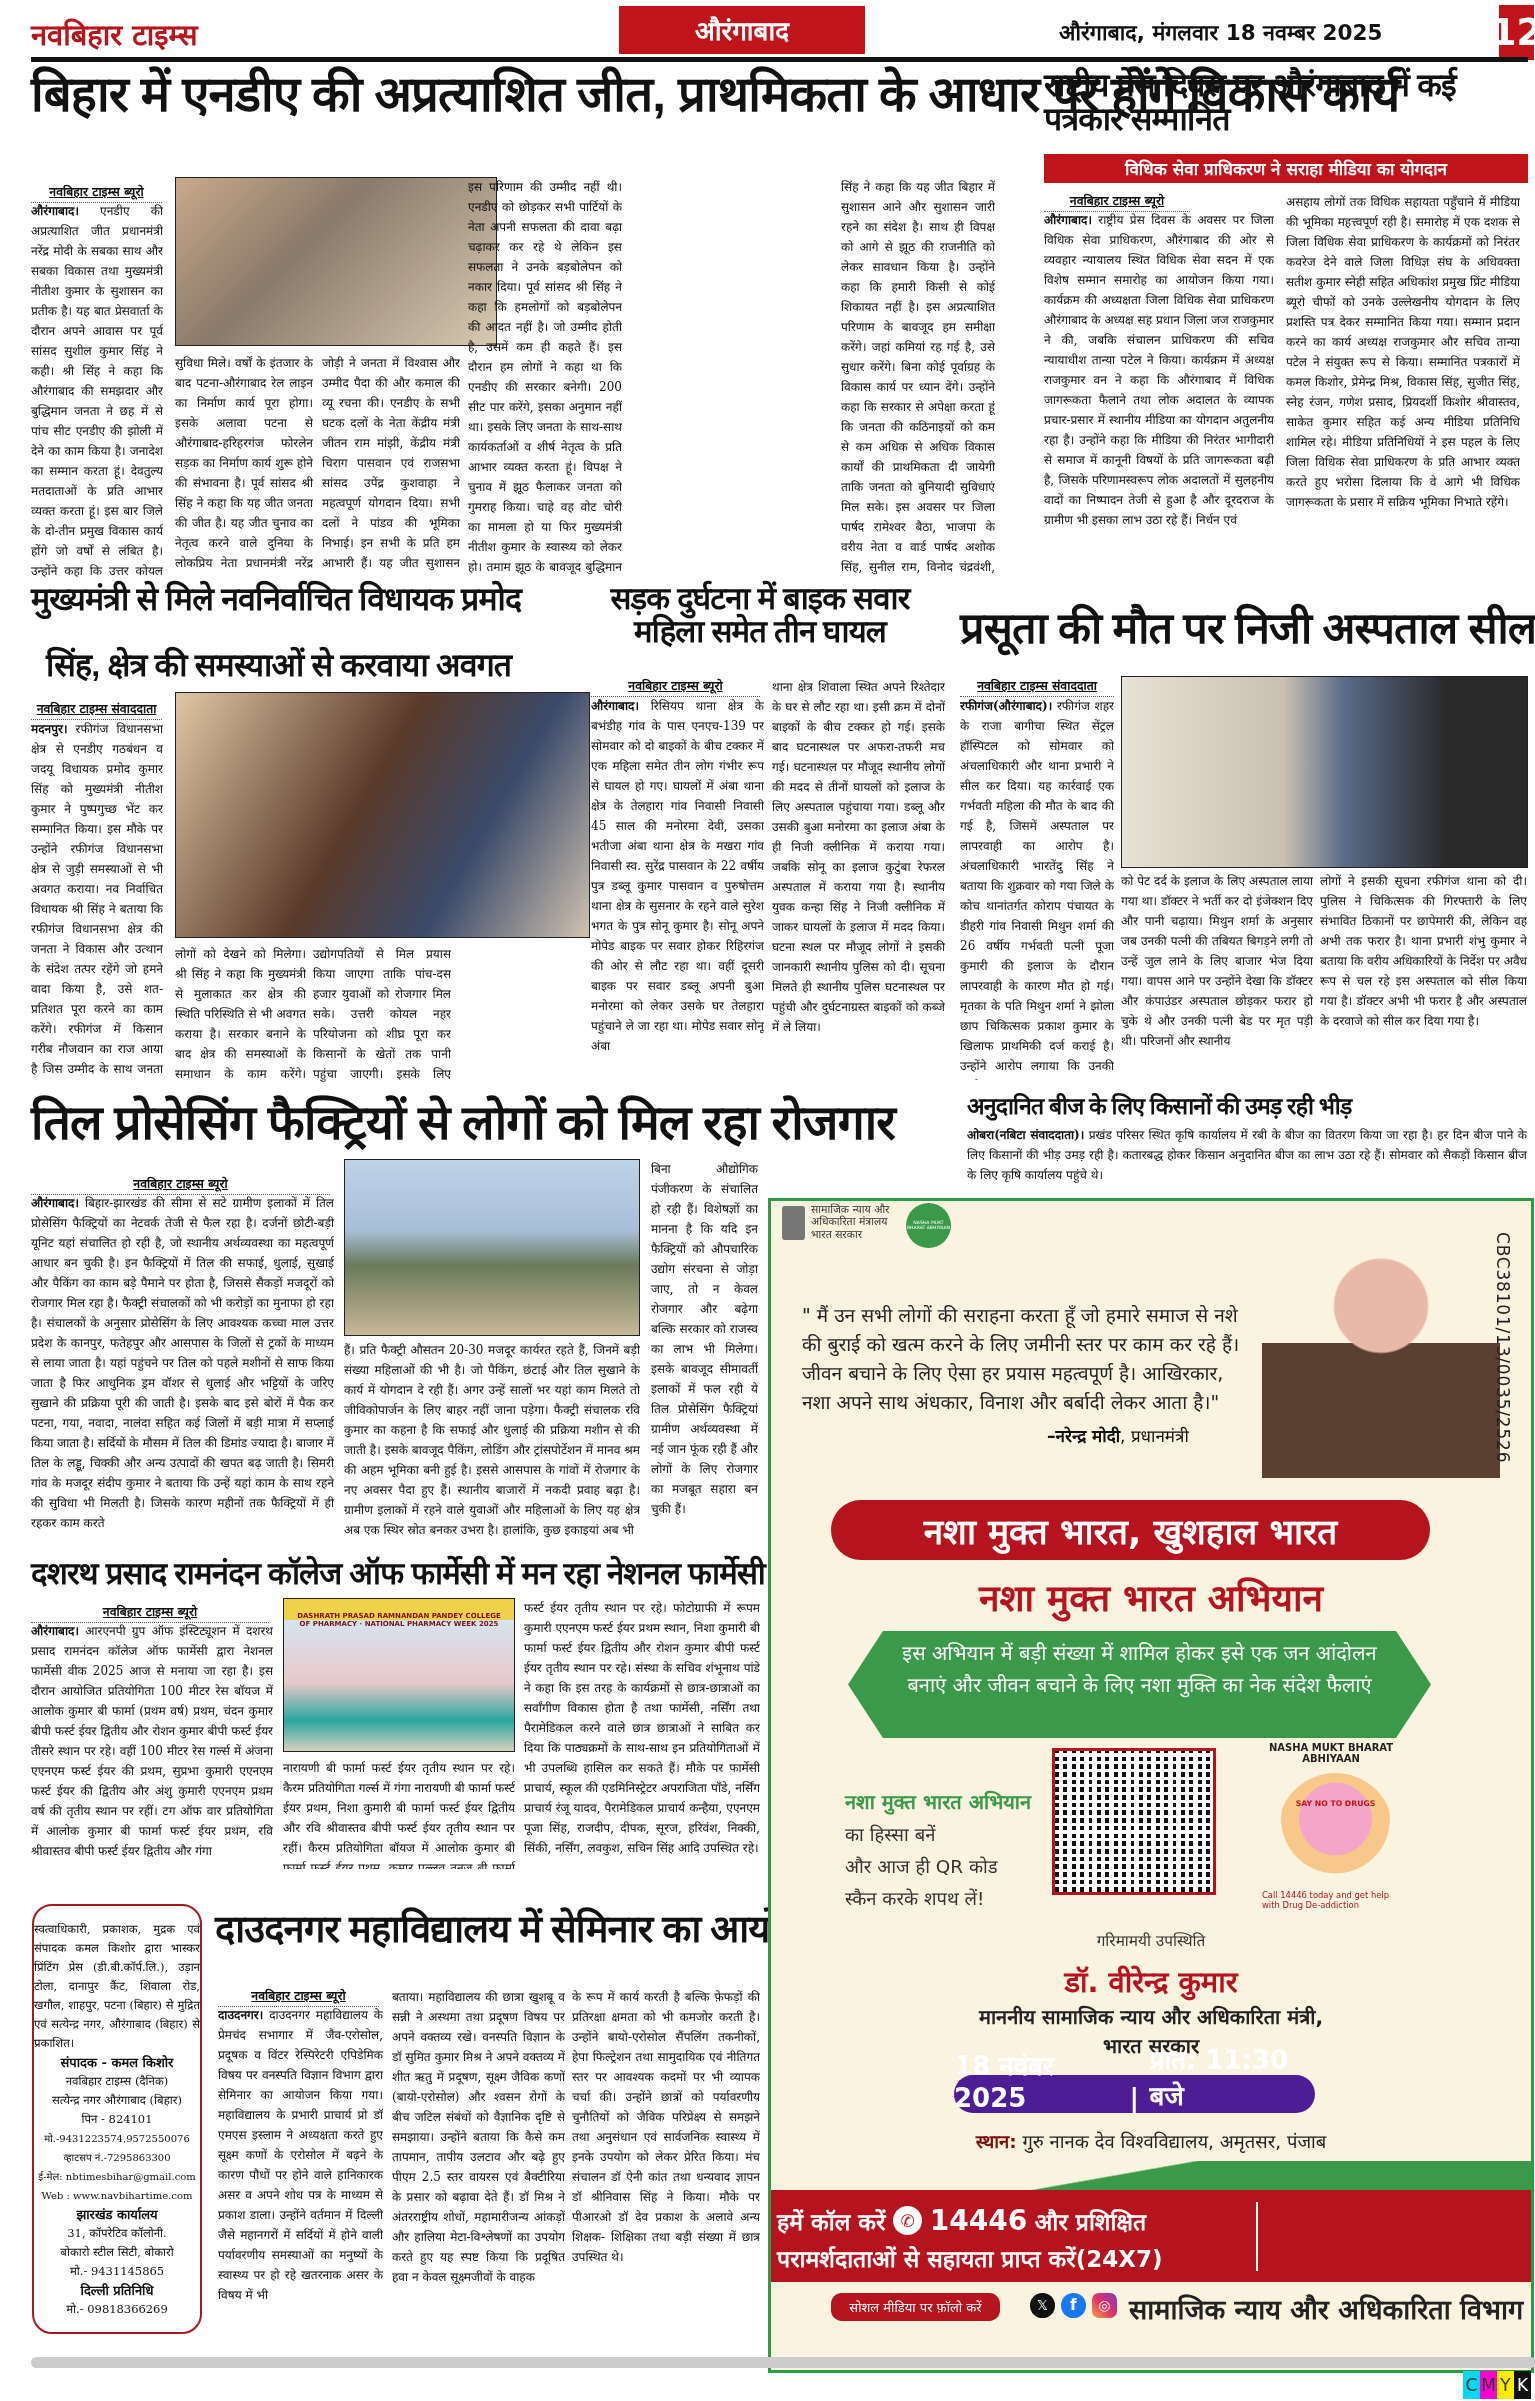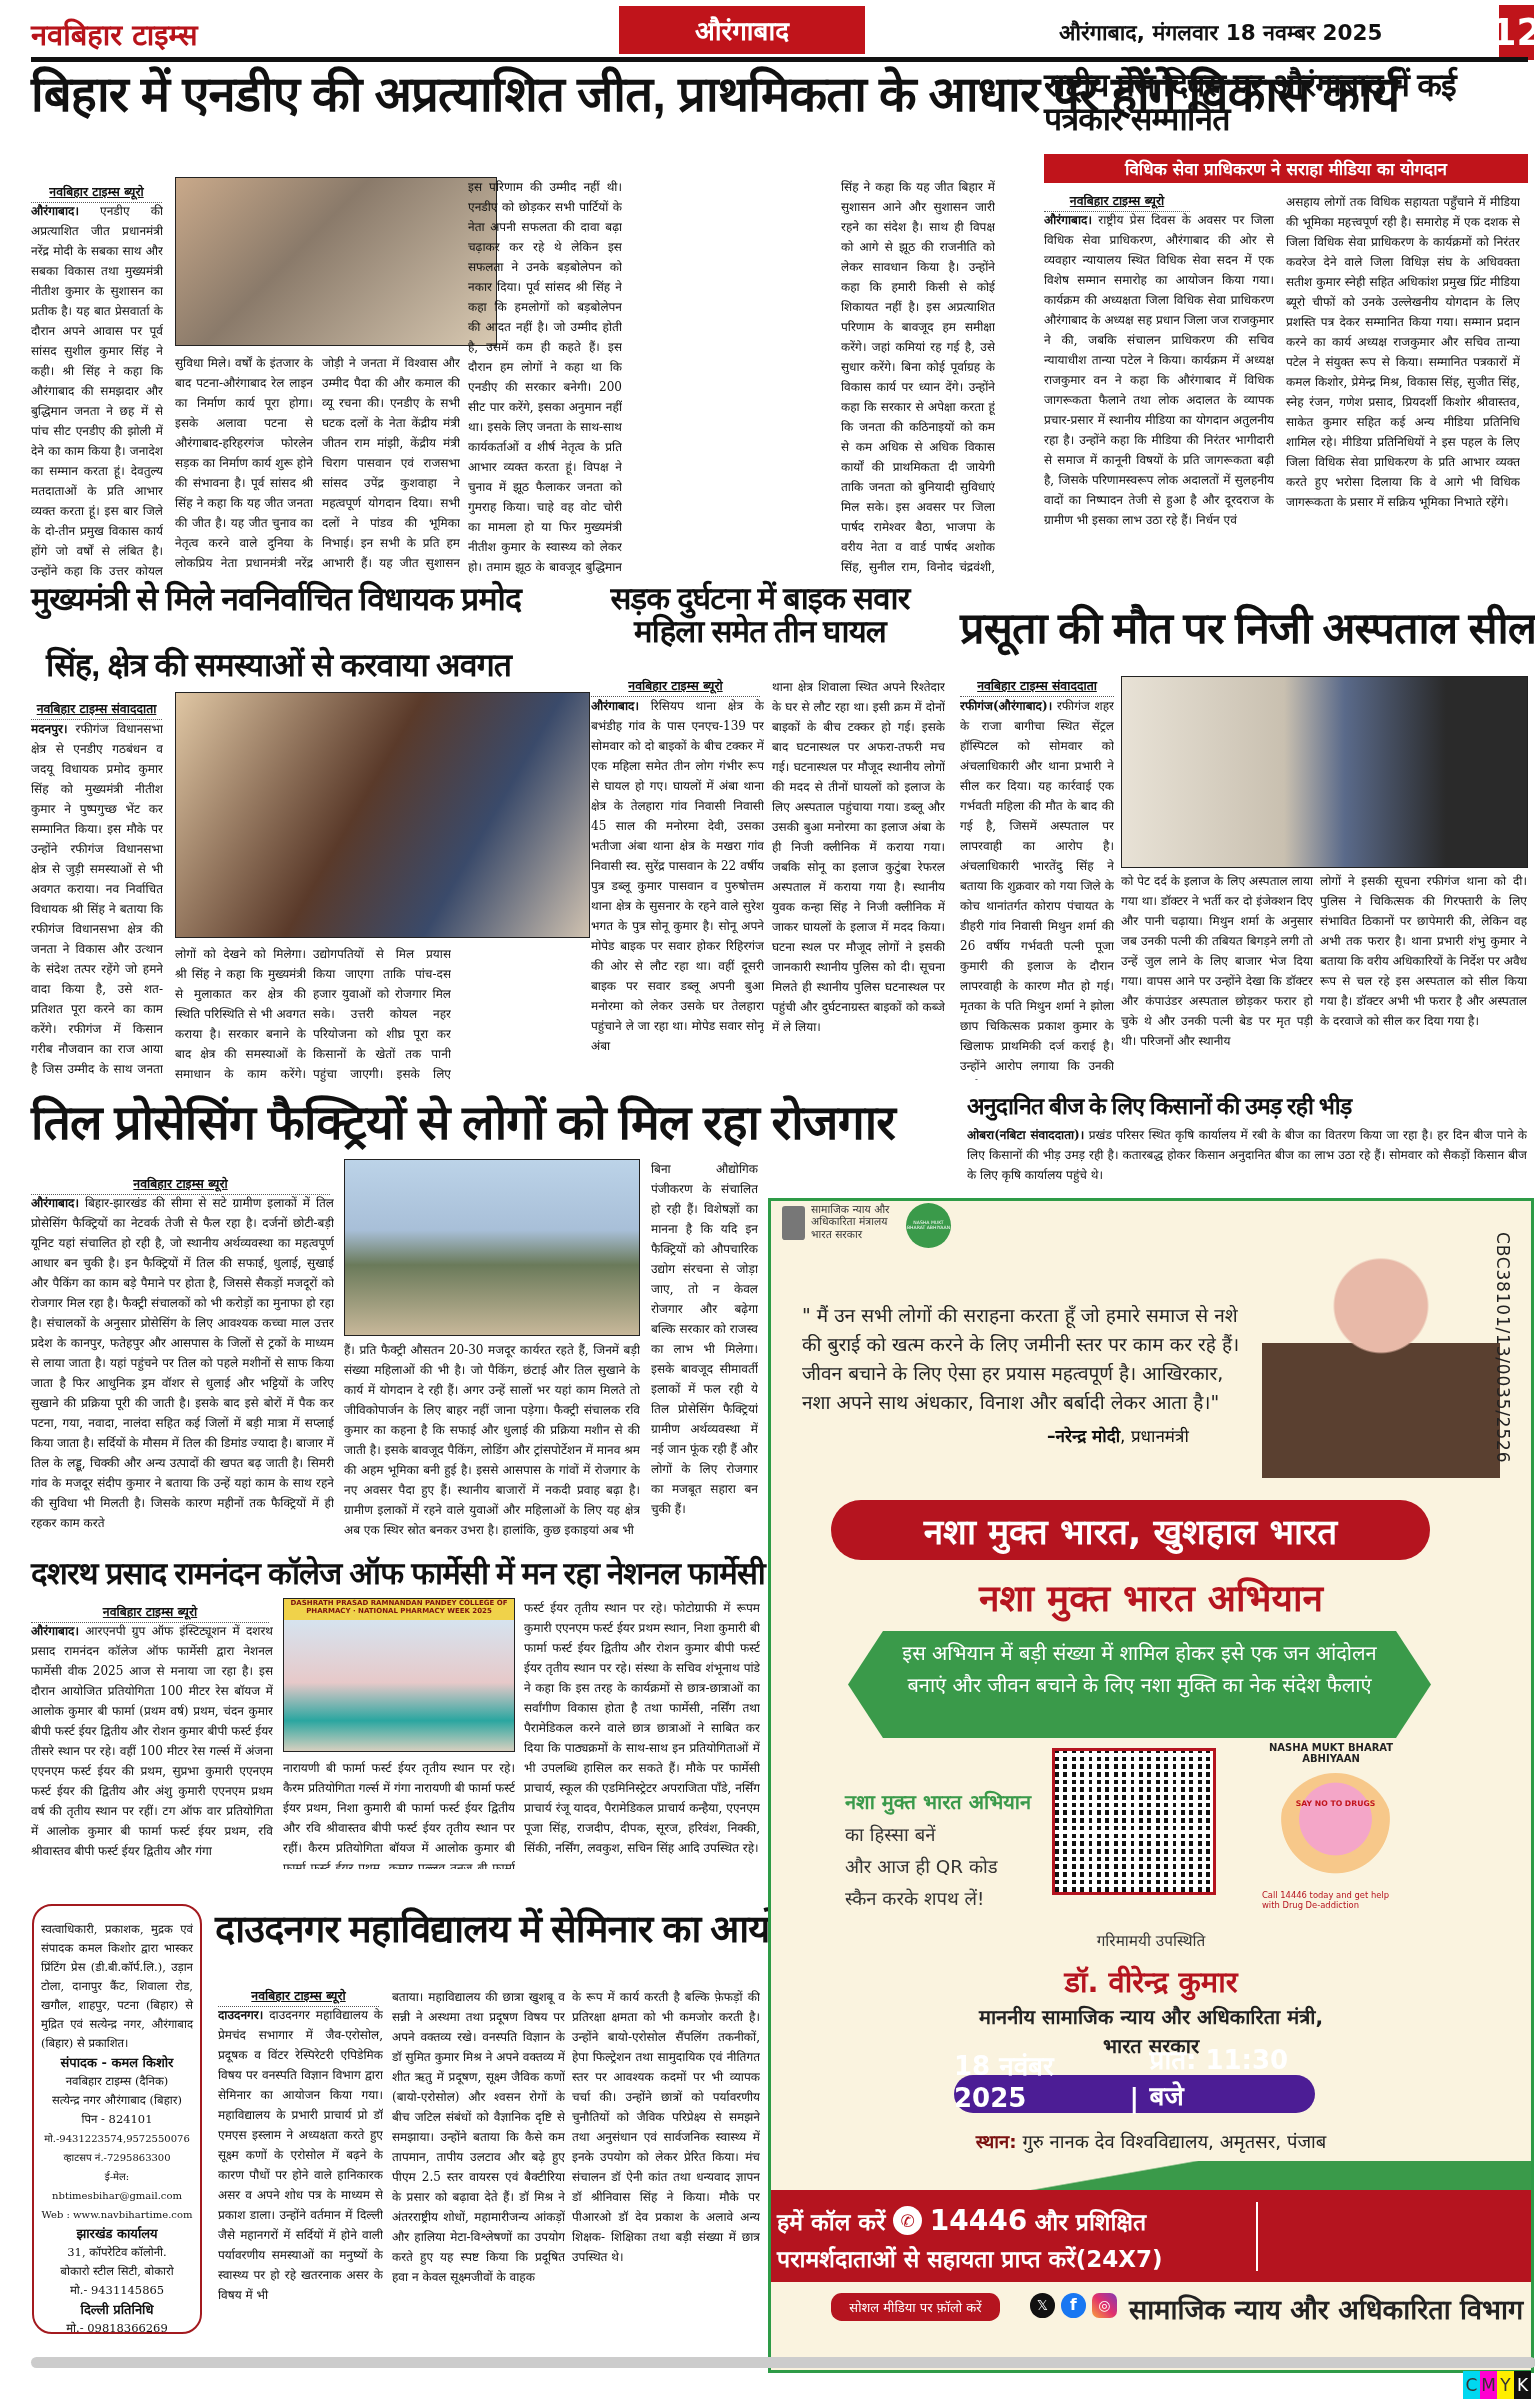--- a/index.html
+++ b/index.html
@@ -10,21 +10,21 @@
   .dateline{left:1059px;top:17px;font-size:21.5px;font-weight:bold}
   .pageno{left:1499px;top:4.6px;width:35px;height:55px;background:#c0141b;color:#fff;font-size:37px;font-weight:bold;display:flex;align-items:center;justify-content:center}
   .rule{left:31px;top:57px;width:1497px;height:4.6px;background:#111}
   .headline{font-weight:bold;color:#111;font-family:"Liberation Sans",sans-serif;line-height:1.05;letter-spacing:-0.8px;transform-origin:left top}
   .byline{font-size:12.3px;font-weight:bold;text-decoration:underline;text-align:center;border-bottom:0.8px dotted #555;padding-bottom:1.5px}
   .body{font-size:12px;line-height:20px;text-align:justify;font-family:"DejaVu Serif",serif;overflow:hidden}
   .body b{font-weight:bold}
   .photo{background:linear-gradient(135deg,#c9a98a,#8a7a6a 40%,#d8c9b2);border:1.5px solid #222}
   .red-sub{background:#c0141b;color:#fff;font-weight:bold;display:flex;align-items:center;justify-content:center}
   .ad{left:768px;top:1198px;width:766px;height:1175px;background:#faf3df;border:3.1px solid #2e9b47;overflow:hidden}
-  .imprint{border:2.3px solid #a31a1f;border-radius:20px;text-align:center;font-size:11.5px;line-height:19px;padding:14px 7px;font-family:"DejaVu Serif",serif}
+  .imprint{border:2.3px solid #a31a1f;border-radius:20px;text-align:center;font-size:11.5px;line-height:19px;padding:14px 0;font-family:"DejaVu Serif",serif}
   .imprint .b{font-weight:bold;font-size:13px}
   .reg-strip{height:10.7px;background:#ccc;border-radius:5.4px}
   .cmyk span{display:inline-block;width:17px;height:28px;font-size:17px;text-align:center;line-height:28px;color:#333}
 </style>
 </head>
 <body>
 
 <div class="abs masthead-name">नवबिहार टाइम्स</div>
 <div class="abs section-tag">औरंगाबाद</div>
 <div class="abs dateline">औरंगाबाद, मंगलवार 18 नवम्बर 2025</div>
@@ -74,21 +74,21 @@
 <div class="abs body" style="left:344px;top:1340px;width:296px;height:200px">हैं। प्रति फैक्ट्री औसतन 20-30 मजदूर कार्यरत रहते हैं, जिनमें बड़ी संख्या महिलाओं की भी है। जो पैकिंग, छंटाई और तिल सुखाने के कार्य में योगदान दे रही हैं। अगर उन्हें सालों भर यहां काम मिलते तो जीविकोपार्जन के लिए बाहर नहीं जाना पड़ेगा। फैक्ट्री संचालक रवि कुमार का कहना है कि सफाई और धुलाई की प्रक्रिया मशीन से की जाती है। इसके बावजूद पैकिंग, लोडिंग और ट्रांसपोर्टेशन में मानव श्रम की अहम भूमिका बनी हुई है। इससे आसपास के गांवों में रोजगार के नए अवसर पैदा हुए हैं। स्थानीय बाजारों में नकदी प्रवाह बढ़ा है। ग्रामीण इलाकों में रहने वाले युवाओं और महिलाओं के लिए यह क्षेत्र अब एक स्थिर स्रोत बनकर उभरा है। हालांकि, कुछ इकाइयां अब भी</div>
 <div class="abs body" style="left:651px;top:1159px;width:107px;height:380px">बिना औद्योगिक पंजीकरण के संचालित हो रही हैं। विशेषज्ञों का मानना है कि यदि इन फैक्ट्रियों को औपचारिक उद्योग संरचना से जोड़ा जाए, तो न केवल रोजगार और बढ़ेगा बल्कि सरकार को राजस्व का लाभ भी मिलेगा। इसके बावजूद सीमावर्ती इलाकों में फल रही ये तिल प्रोसेसिंग फैक्ट्रियां ग्रामीण अर्थव्यवस्था में नई जान फूंक रही हैं और लोगों के लिए रोजगार का मजबूत सहारा बन चुकी हैं।</div>
 
 <div class="abs headline" style="left:967px;top:1094px;width:560px;font-size:23px;white-space:nowrap">अनुदानित बीज के लिए किसानों की उमड़ रही भीड़</div>
 <div class="abs body" style="left:967px;top:1125px;width:560px;height:61px"><b>ओबरा(नबिटा संवाददाता)।</b> <span>प्रखंड परिसर स्थित कृषि कार्यालय में रबी के बीज का वितरण किया जा रहा है। हर दिन बीज पाने के लिए किसानों की भीड़ उमड़ रही है। कतारबद्ध होकर किसान अनुदानित बीज का लाभ उठा रहे हैं। सोमवार को सैकड़ों किसान बीज के लिए कृषि कार्यालय पहुंचे थे।</span></div>
 
 <div class="abs headline" style="left:31px;top:1558px;width:737px;font-size:31px;white-space:nowrap">दशरथ प्रसाद रामनंदन कॉलेज ऑफ फार्मेसी में मन रहा नेशनल फार्मेसी वीक</div>
 <div class="abs byline" style="left:31px;top:1603px;width:238px">नवबिहार टाइम्स ब्यूरो</div>
 <div class="abs body" style="left:31px;top:1621px;width:242px;height:246px"><b>औरंगाबाद।</b> <span>आरएनपी ग्रुप ऑफ इंस्टिट्यूशन में दशरथ प्रसाद रामनंदन कॉलेज ऑफ फार्मेसी द्वारा नेशनल फार्मेसी वीक 2025 आज से मनाया जा रहा है। इस दौरान आयोजित प्रतियोगिता 100 मीटर रेस बॉयज में आलोक कुमार बी फार्मा (प्रथम वर्ष) प्रथम, चंदन कुमार बीपी फर्स्ट ईयर द्वितीय और रोशन कुमार बीपी फर्स्ट ईयर तीसरे स्थान पर रहे। वहीं 100 मीटर रेस गर्ल्स में अंजना एएनएम फर्स्ट ईयर की प्रथम, सुप्रभा कुमारी एएनएम फर्स्ट ईयर की द्वितीय और अंशु कुमारी एएनएम प्रथम वर्ष की तृतीय स्थान पर रहीं। टग ऑफ वार प्रतियोगिता में आलोक कुमार बी फार्मा फर्स्ट ईयर प्रथम, रवि श्रीवास्तव बीपी फर्स्ट ईयर द्वितीय और गंगा</span></div>
 <div class="abs photo" style="left:283px;top:1598px;width:232px;height:154px;background:linear-gradient(180deg,#f0d24a 0 14%,#d6e3ef 14%,#e7c9c9 55%,#2aa6a0 80%,#d8d0c0)">
-  <div style="font-size:7px;color:#7a1010;font-weight:bold;text-align:center;padding:0">DASHRATH PRASAD RAMNANDAN PANDEY COLLEGE OF PHARMACY · NATIONAL PHARMACY WEEK 2025</div>
+  <div style="font-size:7px;color:#7a1010;font-weight:bold;text-align:center;padding:13px">DASHRATH PRASAD RAMNANDAN PANDEY COLLEGE OF PHARMACY · NATIONAL PHARMACY WEEK 2025</div>
 </div>
 <div class="abs body" style="left:283px;top:1758px;width:232px;height:111px">नारायणी बी फार्मा फर्स्ट ईयर तृतीय स्थान पर रहे। कैरम प्रतियोगिता गर्ल्स में गंगा नारायणी बी फार्मा फर्स्ट ईयर प्रथम, निशा कुमारी बी फार्मा फर्स्ट ईयर द्वितीय और रवि श्रीवास्तव बीपी फर्स्ट ईयर तृतीय स्थान पर रहीं। कैरम प्रतियोगिता बॉयज में आलोक कुमार बी फार्मा फर्स्ट ईयर प्रथम, कुमार पल्लव तनुज बी फार्मा फर्स्ट ईयर सेकंड रहे और अक्षि राज बी फार्मा</div>
 <div class="abs body" style="left:524px;top:1598px;width:236px;height:270px">फर्स्ट ईयर तृतीय स्थान पर रहे। फोटोग्राफी में रूपम कुमारी एएनएम फर्स्ट ईयर प्रथम स्थान, निशा कुमारी बी फार्मा फर्स्ट ईयर द्वितीय और रोशन कुमार बीपी फर्स्ट ईयर तृतीय स्थान पर रहे। संस्था के सचिव शंभूनाथ पांडे ने कहा कि इस तरह के कार्यक्रमों से छात्र-छात्राओं का सर्वांगीण विकास होता है तथा फार्मेसी, नर्सिंग तथा पैरामेडिकल करने वाले छात्र छात्राओं ने साबित कर दिया कि पाठ्यक्रमों के साथ-साथ इन प्रतियोगिताओं में भी उपलब्धि हासिल कर सकते हैं। मौके पर फार्मेसी प्राचार्य, स्कूल की एडमिनिस्ट्रेटर अपराजिता पाँडे, नर्सिंग प्राचार्य रंजू यादव, पैरामेडिकल प्राचार्य कन्हैया, एएनएम पूजा सिंह, राजदीप, दीपक, सूरज, हरिवंश, निक्की, सिंकी, नर्सिंग, लवकुश, सचिन सिंह आदि उपस्थित रहे।</div>
 
 <div class="abs imprint" style="left:32px;top:1904px;width:170px;height:430px">
   <div style="text-align:justify">स्वत्वाधिकारी, प्रकाशक, मुद्रक एवं संपादक कमल किशोर द्वारा भास्कर प्रिंटिंग प्रेस (डी.बी.कॉर्प.लि.), उड़ान टोला, दानापुर कैंट, शिवाला रोड, खगौल, शाहपुर, पटना (बिहार) से मुद्रित एवं सत्येन्द्र नगर, औरंगाबाद (बिहार) से प्रकाशित।</div>
   <div class="b">संपादक - कमल किशोर</div>
   <div>नवबिहार टाइम्स (दैनिक)</div>
   <div>सत्येन्द्र नगर औरंगाबाद (बिहार)</div>
   <div>पिन - 824101</div>

